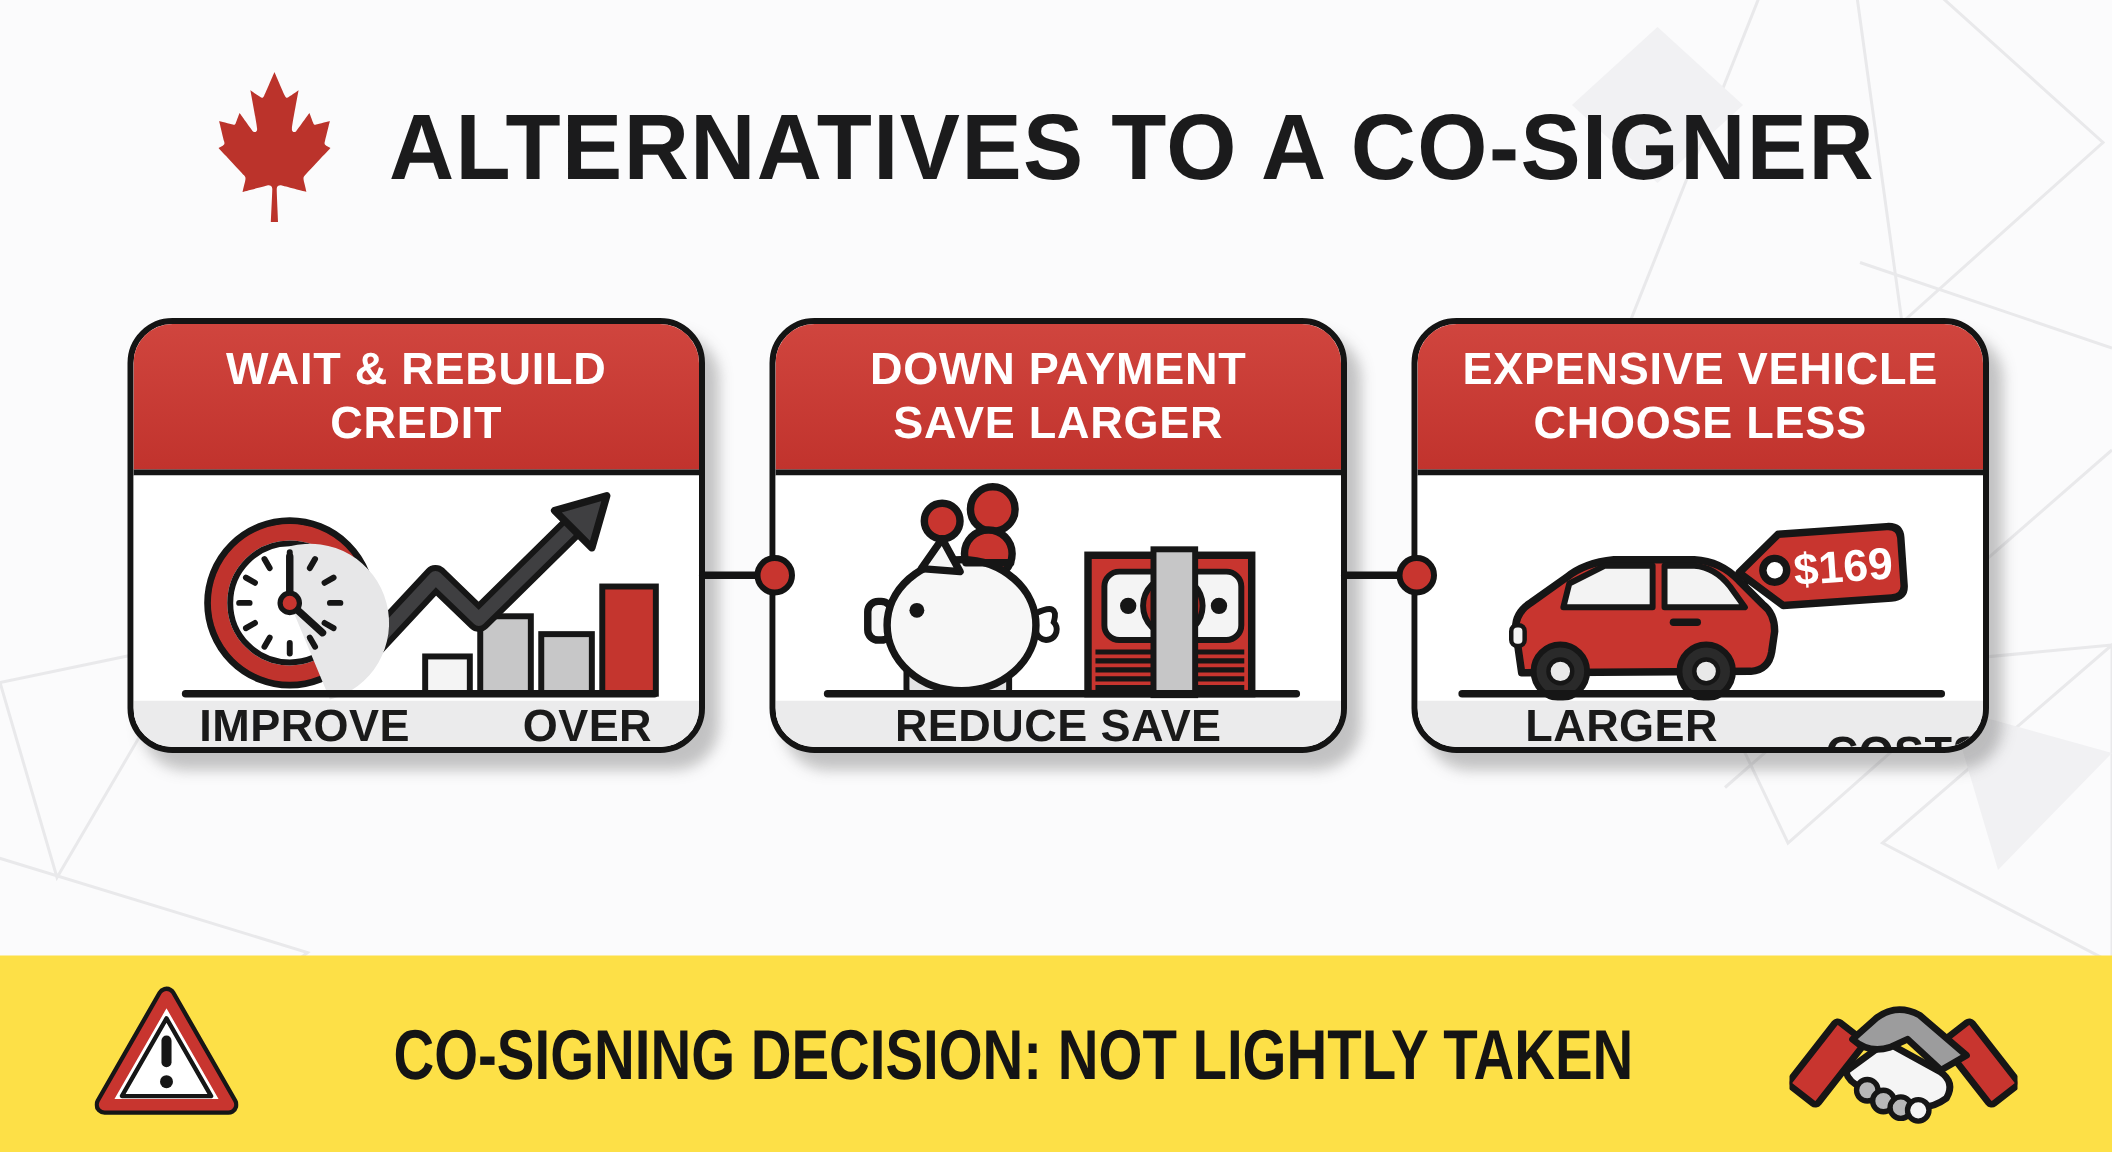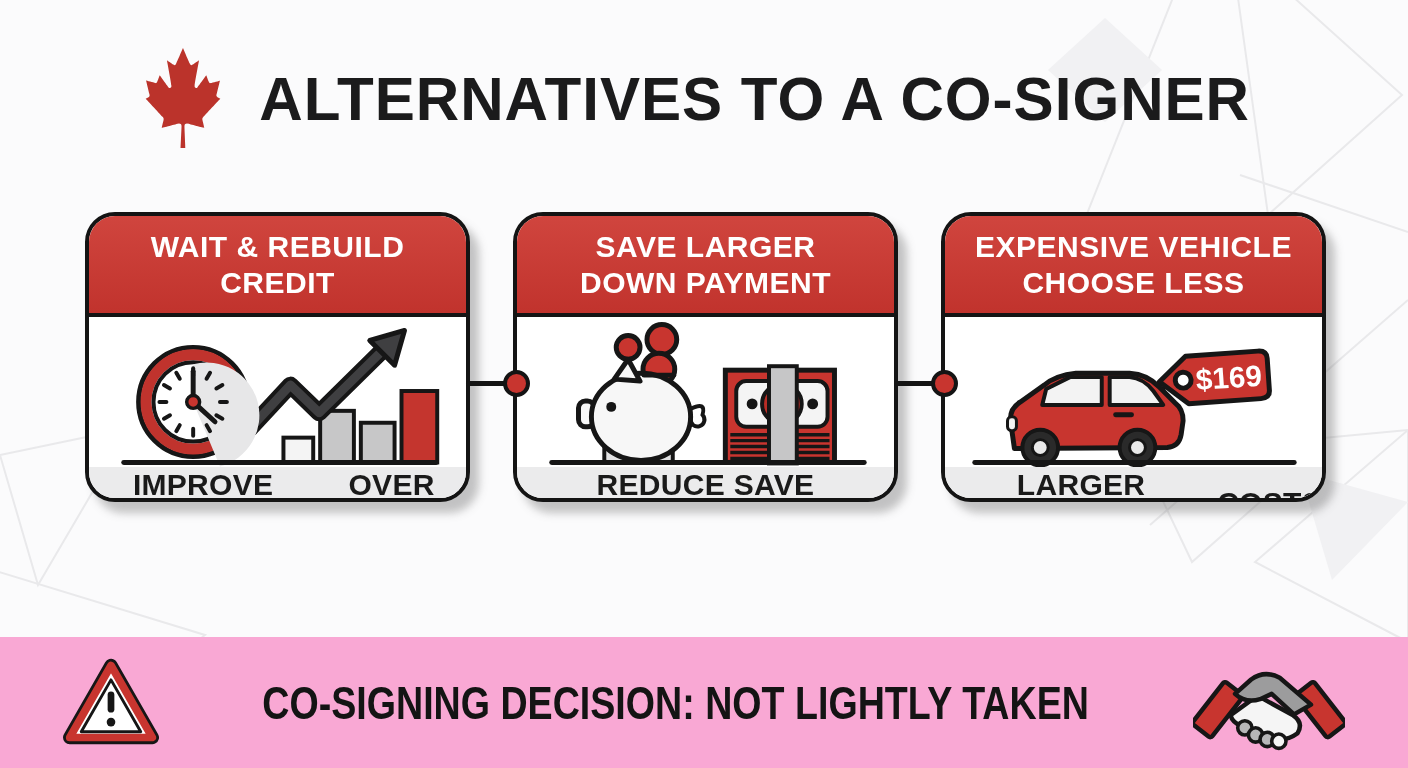--- a/index.html
+++ b/index.html
@@ -49,21 +49,21 @@
   
   .connector-line{position:absolute;height:5px;background:#141414;z-index:3;border-radius:3px;}
   .connector-dot{
     position:absolute;box-sizing:border-box;width:27px;height:27px;border-radius:50%;
     background:#c8352f;border:4px solid #141414;z-index:4;
   }
 
   
   .banner{
     position:absolute;left:0;top:637px;width:1408px;height:131px;
-    background:#f9a8d4;display:flex;align-items:center;justify-content:center;z-index:2;
+    background:#fde047;display:flex;align-items:center;justify-content:center;z-index:2;
   }
   .banner-text{
     font-size:47px;font-weight:800;color:#141414;white-space:nowrap;
     transform:scaleX(.8);letter-spacing:0;
   }
 </style>
 </head>
 <body>
 
 <svg class="bg" width="1408" height="768" viewBox="0 0 1408 768">
@@ -138,22 +138,22 @@
       </svg>
     </div>
     <div class="card-caption">
       <span>IMPROVE SCORE</span>
       <span>OVER TIME</span>
     </div>
   </div>
 
   <div class="card">
     <div class="card-header">
+      <span>DOWN PAYMENT</span>
       <span>SAVE LARGER</span>
-      <span>DOWN PAYMENT</span>
     </div>
     <div class="card-body">
       <svg viewBox="0 0 380 150">
 
         <rect x="210" y="53" width="110" height="93" fill="#c8352f" stroke="#161616" stroke-width="5"></rect>
         <rect x="221" y="64" width="92" height="46" rx="10" fill="#f4f4f4" stroke="#161616" stroke-width="4"></rect>
         <circle cx="267" cy="87" r="20" fill="#b92d26" stroke="#161616" stroke-width="4"></circle>
         <circle cx="237" cy="87" r="5.5" fill="#161616"></circle>
         <circle cx="298" cy="87" r="5.5" fill="#161616"></circle>
         <g stroke="#161616" stroke-width="3.5">

